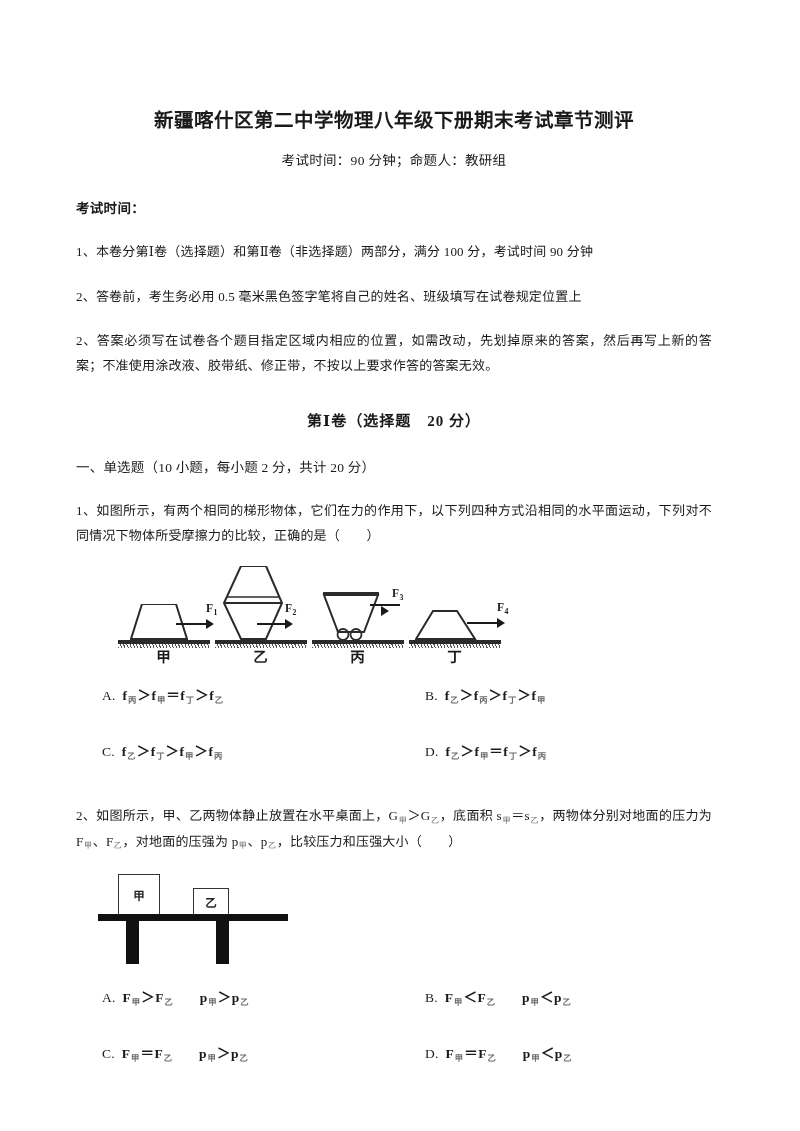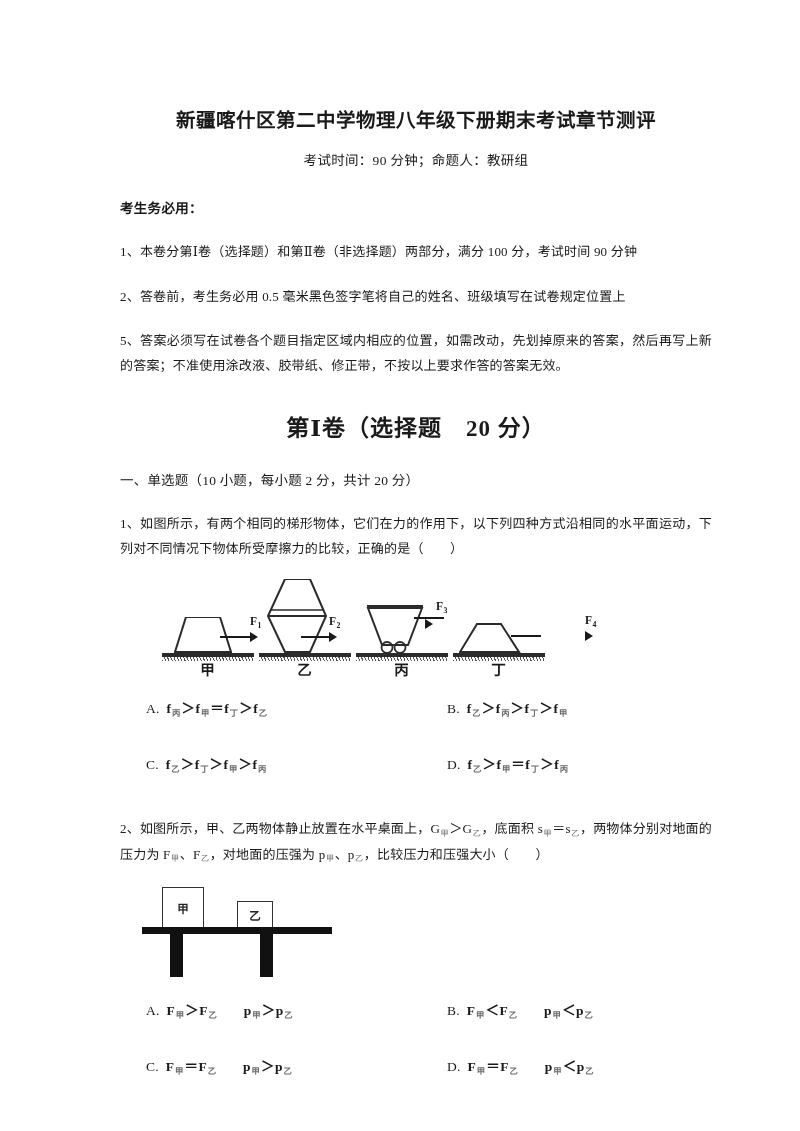--- a/index.html
+++ b/index.html
@@ -12,21 +12,21 @@
     height: 1131px;
     font-family: "Liberation Serif", "DejaVu Serif", serif;
     color: #1a1a1a;
     position: relative;
     overflow: hidden;
   }
   .page {
     box-sizing: border-box;
     width: 800px;
     height: 1122px;
-    padding: 108px 88px 40px 120px;
+    padding: 108px 88px 40px 76px;
   }
 
   
   .doc-title {
     text-align: center;
     font-size: 19.5px;
     font-weight: bold;
     letter-spacing: 0.5px;
     margin: 0 0 16px 0;
     line-height: 1.3;
@@ -47,21 +47,21 @@
     font-size: 13px;
     line-height: 1.95;
     margin: 0 0 19px 0;
     text-align: justify;
     letter-spacing: 0.2px;
   }
   .notice-item:last-child { margin-bottom: 0; }
 
   .section-head {
     text-align: center;
-    font-size: 23px;
+    font-size: 15px;
     font-weight: bold;
     letter-spacing: 1px;
     margin: 30px 0 26px 0;
   }
   .sub-head {
     font-size: 13.5px;
     font-weight: normal;
     margin: 0 0 22px 0;
     letter-spacing: 0.2px;
   }
@@ -216,24 +216,24 @@
   .blk.b { left: 95px; top: 14px; width: 34px; height: 26px; }
 </style>
 </head>
 <body>
 
 <div class="page">
 
   <h1 class="doc-title">新疆喀什区第二中学物理八年级下册期末考试章节测评</h1>
   <div class="doc-subtitle">考试时间：90 分钟；命题人：教研组</div>
 
-  <div class="notice-head">考生务必用：</div>
+  <div class="notice-head">考试时间：</div>
   <p class="notice-item">1、本卷分第Ⅰ卷（选择题）和第Ⅱ卷（非选择题）两部分，满分 100 分，考试时间 90 分钟</p>
   <p class="notice-item">2、答卷前，考生务必用 0.5 毫米黑色签字笔将自己的姓名、班级填写在试卷规定位置上</p>
-  <p class="notice-item">5、答案必须写在试卷各个题目指定区域内相应的位置，如需改动，先划掉原来的答案，然后再写上新的答案；不准使用涂改液、胶带纸、修正带，不按以上要求作答的答案无效。</p>
+  <p class="notice-item">2、答案必须写在试卷各个题目指定区域内相应的位置，如需改动，先划掉原来的答案，然后再写上新的答案；不准使用涂改液、胶带纸、修正带，不按以上要求作答的答案无效。</p>
 
   <div class="section-head">第Ⅰ卷（选择题　20 分）</div>
   <div class="sub-head">一、单选题（10 小题，每小题 2 分，共计 20 分）</div>
 
   <div class="question">
     <p class="q-text">1、如图所示，有两个相同的梯形物体，它们在力的作用下，以下列四种方式沿相同的水平面运动，下列对不同情况下物体所受摩擦力的比较，正确的是（　　）</p>
 
     <div class="figure1">
       <div class="fig1-row">
 
@@ -280,21 +280,21 @@
             <span class="flabel">F<sub>3</sub></span>
           </div>
           <div class="ground"></div>
           <div class="fig-label">丙</div>
         </div>
 
         <div class="fig1-cell">
           <svg class="fig1-shape" style="left:6px;bottom:22px;" width="62" height="30" viewBox="0 0 62 30">
             <polygon points="18,1 42,1 60,29 1,29" fill="none" stroke="#2b2b2b" stroke-width="2"></polygon>
           </svg>
-          <div class="force" style="left:58px;bottom:34px;gap:44px;">
+          <div class="force" style="left:58px;bottom:34px;">
             <div class="shaft" style="width:30px;"></div>
               <div class="head"></div>
             <span class="flabel">F<sub>4</sub></span>
           </div>
           <div class="ground"></div>
           <div class="fig-label">丁</div>
         </div>
 
       </div>
     </div>

